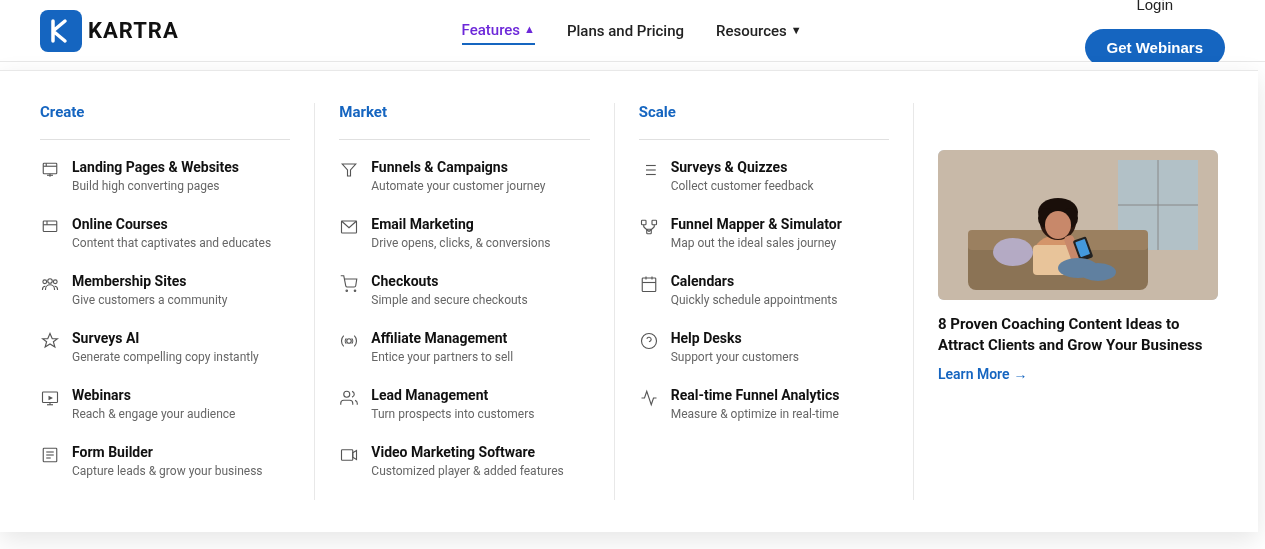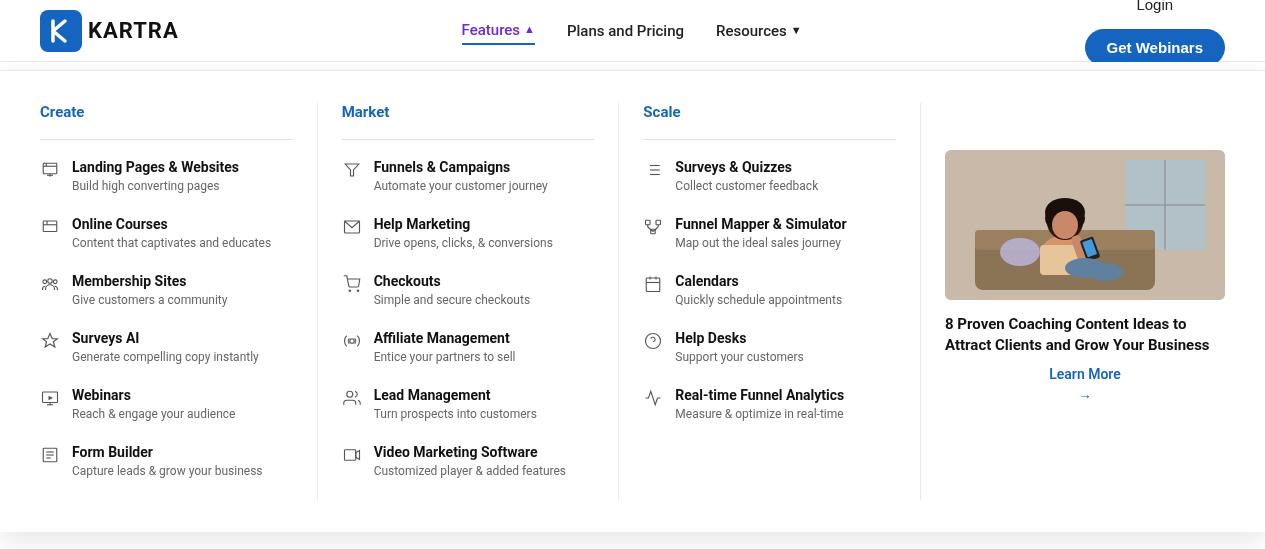--- a/index.html
+++ b/index.html
@@ -27,21 +27,21 @@
     .nav-item.active { color: #6d28d9; border-bottom: 2px solid #1565c0; }
     .nav-right { display: flex; align-items: center; gap: 16px; flex-direction: column; }
     .btn-login { font-size: 15px; font-weight: 500; color: #222; cursor: pointer; background: none; border: none; }
     .btn-get-started {
       background: #1565c0; color: #fff; border: none; border-radius: 25px;
       padding: 10px 22px; font-size: 15px; font-weight: 600; cursor: pointer;
     }
 
     
     .dropdown-panel {
-      position: absolute; top: 70px; left: 0; right: 0;
+      position: absolute; top: 70px; left: 0; right: 7px;
       background: #fff; border-top: 1px solid #e8e8e8;
       box-shadow: 0 8px 24px rgba(0,0,0,0.1);
       display: flex; padding: 32px 40px; gap: 0; z-index: 100;
     }
     .dropdown-col {
       flex: 1; padding-right: 24px;
       border-right: 1px solid #e8e8e8; margin-right: 24px;
     }
     .dropdown-col:last-child { border-right: none; margin-right: 0; padding-right: 0; }
     .col-header {
@@ -63,21 +63,21 @@
     
     .dropdown-right {
       width: 280px; flex-shrink: 0; padding-left: 0; margin-top: 47px;
     }
     .blog-card { }
     .blog-img {
       width: 100%; height: 150px; background: #c8d8e8; border-radius: 6px;
       overflow: hidden; margin-bottom: 14px; position: relative;
     }
     .blog-title { font-size: 15px; font-weight: 700; color: #111; line-height: 1.4; margin-bottom: 10px; }
-    .learn-more { color: #1565c0; font-size: 14px; font-weight: 600; cursor: pointer; display: flex; align-items: center; gap: 4px; flex-direction: column; }
+    .learn-more { color: #1565c0; font-size: 14px; font-weight: 600; cursor: pointer; display: flex; align-items: center; gap: 4px; }
 
     
     .col-divider {
       border: none; border-top: 1px solid #e0e0e0; margin-bottom: 18px;
     }
 
     .chevron { font-size: 11px; }
   </style>
 </head>
 <body>
@@ -225,21 +225,21 @@
     </div>
 
     <div class="menu-item">
       <div class="menu-icon">
         <svg viewBox="0 0 24 24">
             <rect x="2" y="4" width="20" height="16" rx="1"></rect>
             <polyline points="2,4 12,13 22,4"></polyline>
           </svg>
       </div>
       <div>
-        <div class="menu-text-title">Help Marketing</div>
+        <div class="menu-text-title">Email Marketing</div>
         <div class="menu-text-sub">Drive opens, clicks, &amp; conversions</div>
       </div>
     </div>
 
     <div class="menu-item">
       <div class="menu-icon">
         <svg viewBox="0 0 24 24">
             <circle cx="9" cy="21" r="1"></circle>
             <circle cx="20" cy="21" r="1"></circle>
             <path d="M1 1h4l2.68 13.39a2 2 0 001.98 1.61H19a2 2 0 001.97-1.67l1.38-9H6"></path>

